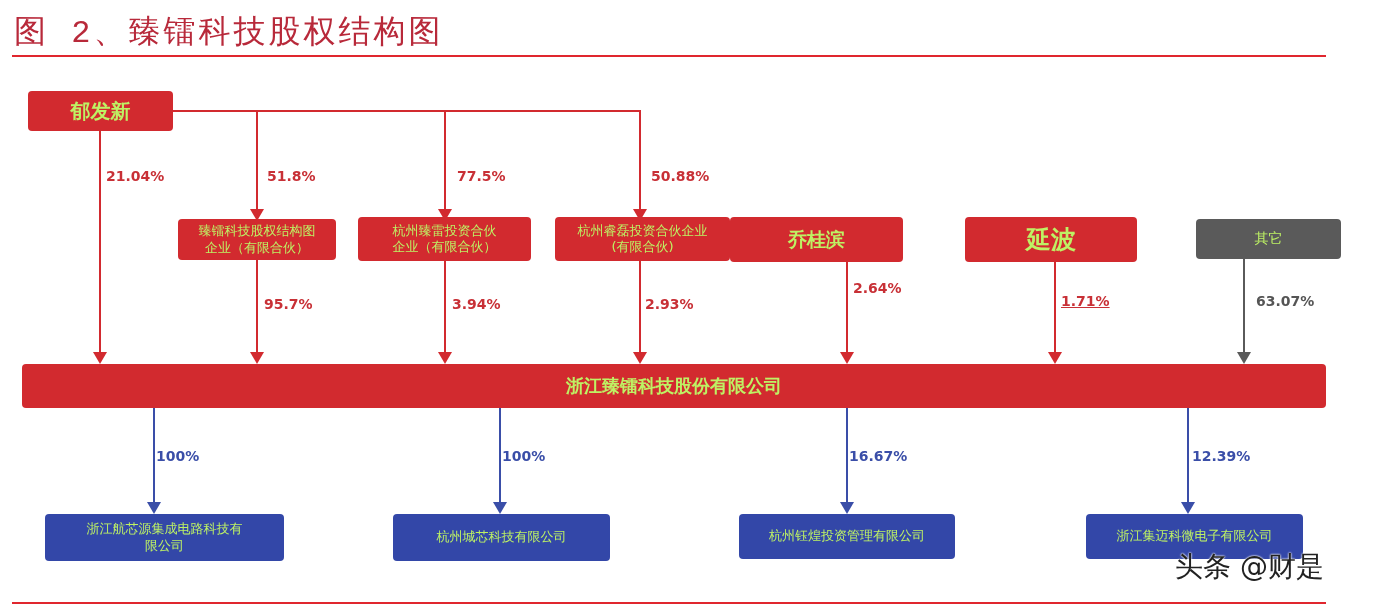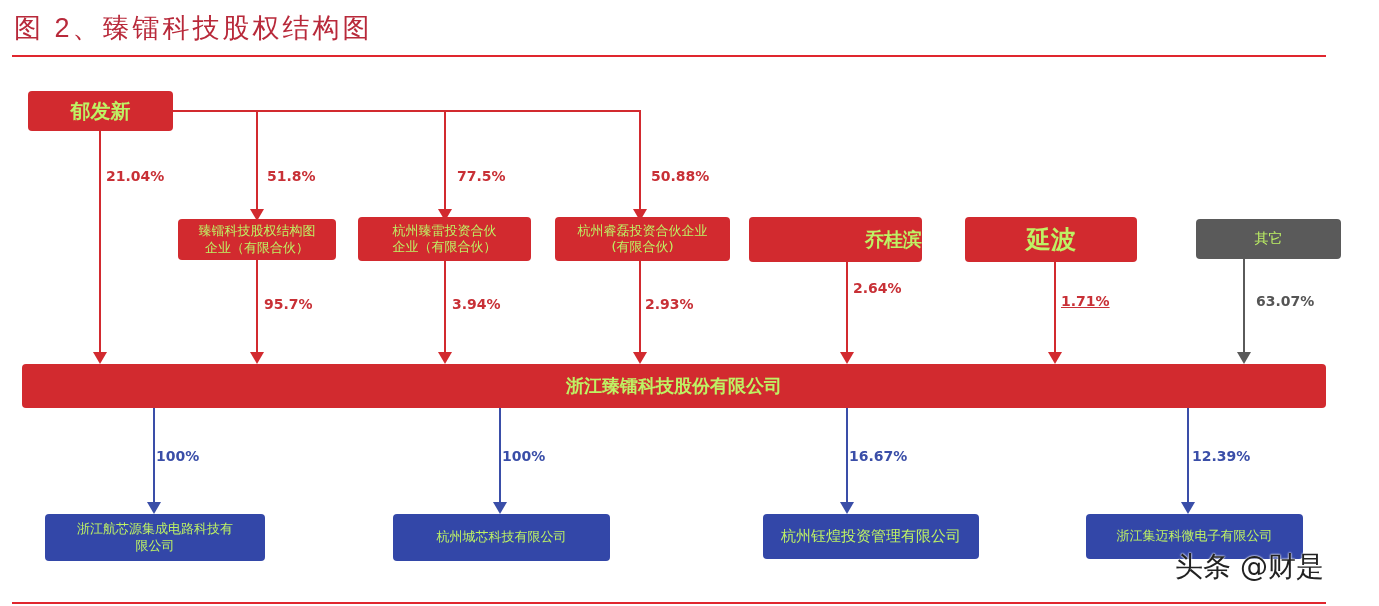--- a/index.html
+++ b/index.html
@@ -1,19 +1,19 @@
 <!DOCTYPE html>
 <html><head>
 <meta charset="utf-8">
 <style>
   html, body { margin: 0; padding: 0; background: #ffffff; }
   body { width: 1379px; height: 606px; position: relative; overflow: hidden;
          font-family: "DejaVu Sans", "Liberation Sans", sans-serif; }
-  .title { position: absolute; left: 14px; top: 10px; font-family: Liberation Sans, sans-serif;
-           font-size: 27px; color: #b8293a; letter-spacing: 3px; }
+  .title { position: absolute; left: 14px; top: 10px; font-family: Liberation Mono, monospace;
+           font-size: 32px; color: #b8293a; letter-spacing: 3px; }
   .rule { position: absolute; height: 2px; background: #e0262e; }
   .box { position: absolute; display: flex; align-items: center; justify-content: center; text-align: center;
          color: #bef264; border-radius: 4px; box-sizing: border-box; line-height: 1.25; }
   .red { background: #d22a2f; }
   .gray { background: #5a5a5a; }
   .blue { background: #3347a8; }
   .line { position: absolute; }
   .vr { width: 2px; background: #d22a2f; }
   .hr { height: 2px; background: #d22a2f; }
   .vg { width: 2px; background: #5a5a5a; }
@@ -77,21 +77,21 @@
 <div class="box red" style="left:555px; top:217px; width:175px; height:44px; font-size:13px;">
   <div>
       <div>杭州睿磊投资合伙企业</div>
   <div>(有限合伙)</div>
     </div>
 </div>
 <div class="line vr" style="left:639px; top:261px; height:95px;"></div>
 <div class="arrow ar" style="left:633px; top:352px;"></div>
 <div class="pct pr" style="left:645px; top:296px;">2.93%</div>
 
-<div class="box red" style="left:749px; top:217px; width:173px; height:45px; font-size:19px; font-weight:bold;justify-content:flex-end;">
+<div class="box red" style="left:730px; top:217px; width:173px; height:45px; font-size:19px; font-weight:bold;">
   <span>乔桂滨</span>
 </div>
 <div class="line vr" style="left:846px; top:262px; height:94px;"></div>
 <div class="arrow ar" style="left:840px; top:352px;"></div>
 <div class="pct pr" style="left:853px; top:280px;">2.64%</div>
 
 <div class="box red" style="left:965px; top:217px; width:172px; height:45px; font-size:25px; font-weight:bold;">
   <span>延波</span>
 </div>
 <div class="line vr" style="left:1054px; top:262px; height:94px;"></div>
@@ -105,38 +105,38 @@
 <div class="arrow ag" style="left:1237px; top:352px;"></div>
 <div class="pct pg" style="left:1256px; top:293px;">63.07%</div>
 
 <div class="box red" style="left:22px; top:364px; width:1304px; height:44px; font-size:18px; font-weight:bold;">
   <span>浙江臻镭科技股份有限公司</span>
 </div>
 
 <div class="line vb" style="left:153px; top:408px; height:100px;"></div>
 <div class="arrow ab" style="left:147px; top:502px;"></div>
 <div class="pct pb" style="left:156px; top:448px;">100%</div>
-<div class="box blue" style="left:45px; top:514px; width:220px; height:47px; font-size:13px;">
+<div class="box blue" style="left:45px; top:514px; width:239px; height:47px; font-size:13px;">
   <div>
       <div>浙江航芯源集成电路科技有</div>
   <div>限公司</div>
     </div>
 </div>
 
 <div class="line vb" style="left:499px; top:408px; height:100px;"></div>
 <div class="arrow ab" style="left:493px; top:502px;"></div>
 <div class="pct pb" style="left:502px; top:448px;">100%</div>
 <div class="box blue" style="left:393px; top:514px; width:217px; height:47px; font-size:13px;">
   <span>杭州城芯科技有限公司</span>
 </div>
 
 <div class="line vb" style="left:846px; top:408px; height:100px;"></div>
 <div class="arrow ab" style="left:840px; top:502px;"></div>
 <div class="pct pb" style="left:849px; top:448px;">16.67%</div>
-<div class="box blue" style="left:739px; top:514px; width:216px; height:45px; font-size:15px;margin-left:24px;">
+<div class="box blue" style="left:739px; top:514px; width:216px; height:45px; font-size:13px;">
   <span>杭州钰煌投资管理有限公司</span>
 </div>
 
 <div class="line vb" style="left:1187px; top:408px; height:100px;"></div>
 <div class="arrow ab" style="left:1181px; top:502px;"></div>
 <div class="pct pb" style="left:1192px; top:448px;">12.39%</div>
 <div class="box blue" style="left:1086px; top:514px; width:217px; height:45px; font-size:13px;text-align:right;">
   <span>浙江集迈科微电子有限公司</span>
 </div>
 

